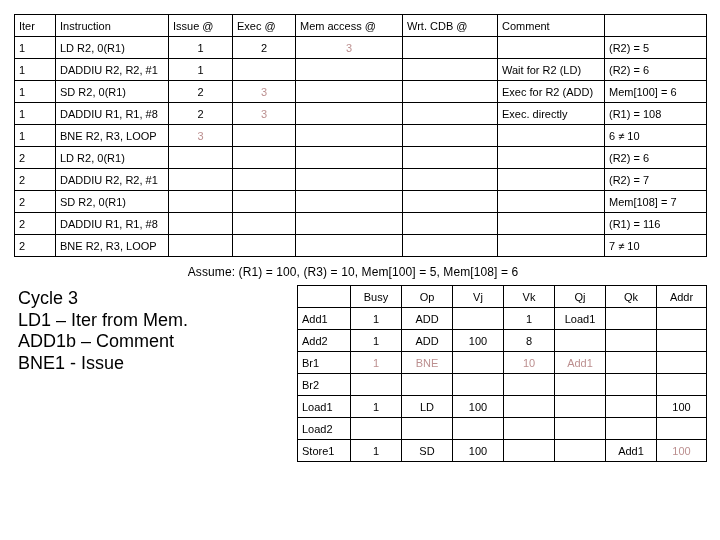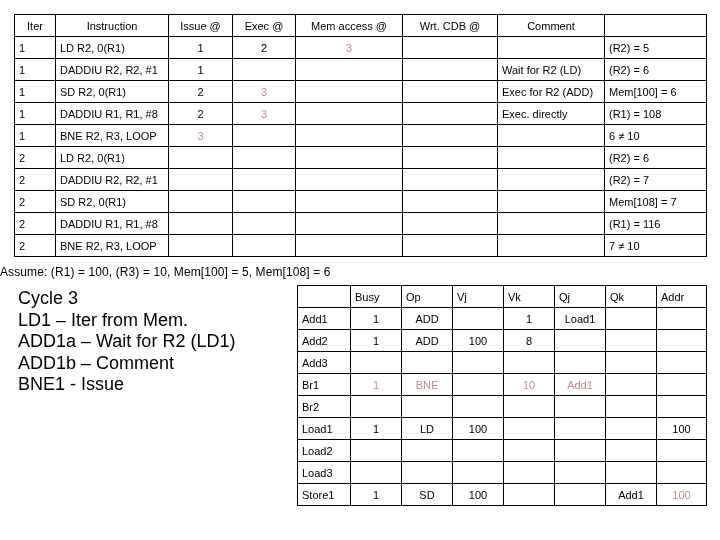--- a/index.html
+++ b/index.html
@@ -33,21 +33,21 @@
     font-weight: normal;
     font-size: 11px;
     line-height: 12px;
     padding: 0 4px;
     height: 22px;
     box-sizing: border-box;
     overflow: hidden;
     white-space: nowrap;
   }
   table.grid th {
-    text-align: center;
+    text-align: left;
   }
   .c-center { text-align: center; }
   .c-left   { text-align: left; }
   .rose     { color: #bc8f8f; }
 
   
   col.w-iter  { width: 41px; }
   col.w-instr { width: 113px; }
   col.w-issue { width: 64px; }
   col.w-exec  { width: 63px; }
@@ -55,20 +55,21 @@
   col.w-wrt   { width: 95px; }
   col.w-comm  { width: 107px; }
   col.w-res   { width: 102px; }
 
   
   #assume-line {
     position: absolute;
     left: 0px;
     top: 265px;
     width: 706px;
+    text-align: center;
     font-size: 12px;
     line-height: 14px;
     letter-spacing: 0.1px;
   }
 
   
   #cycle-notes {
     position: absolute;
     left: 18px;
     top: 288px;
@@ -97,21 +98,21 @@
     box-sizing: border-box;
     overflow: hidden;
     white-space: nowrap;
     text-align: center;
   }
   table.rs {
     border-collapse: collapse;
     table-layout: fixed;
     width: 100%;
   }
-  table.rs th { text-align: left; }
+  table.rs th { text-align: center; }
   table.rs td.rs-name { text-align: left; }
   col.w-name { width: 53px; }
   col.w-busy { width: 51px; }
   col.w-op   { width: 51px; }
   col.w-vj   { width: 51px; }
   col.w-vk   { width: 51px; }
   col.w-qj   { width: 51px; }
   col.w-qk   { width: 51px; }
   col.w-addr { width: 50px; }
 </style>
@@ -245,21 +246,20 @@
         </tr>
       </tbody>
   </table>
 </div>
 
 <div id="assume-line">Assume: (R1) = 100, (R3) = 10, Mem[100] = 5, Mem[108] = 6</div>
 
 <div id="cycle-notes">
     <div class="note-line">Cycle 3</div>
     <div class="note-line">LD1 – Iter from Mem.</div>
-    <div class="note-line">ADD1a – Wait for R2 (LD1)</div>
     <div class="note-line">ADD1b – Comment</div>
     <div class="note-line">BNE1 - Issue</div>
   </div>
 
 <div id="rs-table-wrap">
   <table class="rs">
     <colgroup>
       <col class="w-name">
         <col class="w-busy">
         <col class="w-op">
@@ -296,30 +296,20 @@
           <td class="rs-name">Add2</td>
           <td class="">1</td>
           <td class="">ADD</td>
           <td class="">100</td>
           <td class="">8</td>
           <td class=""></td>
           <td class=""></td>
           <td class=""></td>
         </tr>
         <tr>
-          <td class="rs-name">Add3</td>
-          <td class=""></td>
-          <td class=""></td>
-          <td class=""></td>
-          <td class=""></td>
-          <td class=""></td>
-          <td class=""></td>
-          <td class=""></td>
-        </tr>
-        <tr>
           <td class="rs-name">Br1</td>
           <td class=" rose">1</td>
           <td class=" rose">BNE</td>
           <td class=" rose"></td>
           <td class=" rose">10</td>
           <td class=" rose">Add1</td>
           <td class=" rose"></td>
           <td class=" rose"></td>
         </tr>
         <tr>
@@ -346,30 +336,20 @@
           <td class="rs-name">Load2</td>
           <td class=""></td>
           <td class=""></td>
           <td class=""></td>
           <td class=""></td>
           <td class=""></td>
           <td class=""></td>
           <td class=""></td>
         </tr>
         <tr>
-          <td class="rs-name">Load3</td>
-          <td class=""></td>
-          <td class=""></td>
-          <td class=""></td>
-          <td class=""></td>
-          <td class=""></td>
-          <td class=""></td>
-          <td class=""></td>
-        </tr>
-        <tr>
           <td class="rs-name">Store1</td>
           <td class="">1</td>
           <td class="">SD</td>
           <td class="">100</td>
           <td class=""></td>
           <td class=""></td>
           <td class="">Add1</td>
           <td class=" rose">100</td>
         </tr>
       </tbody>

